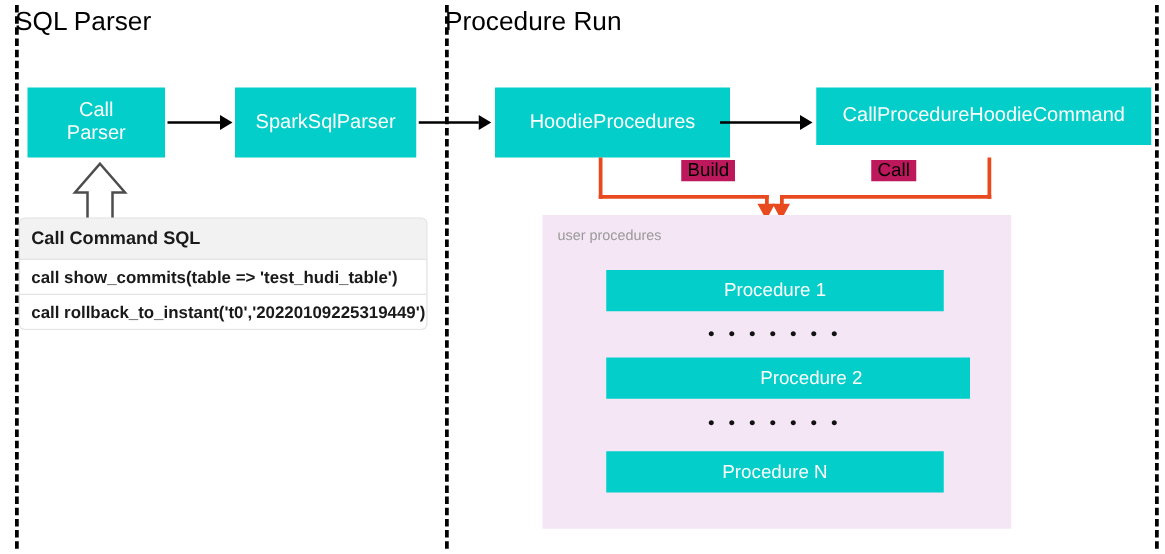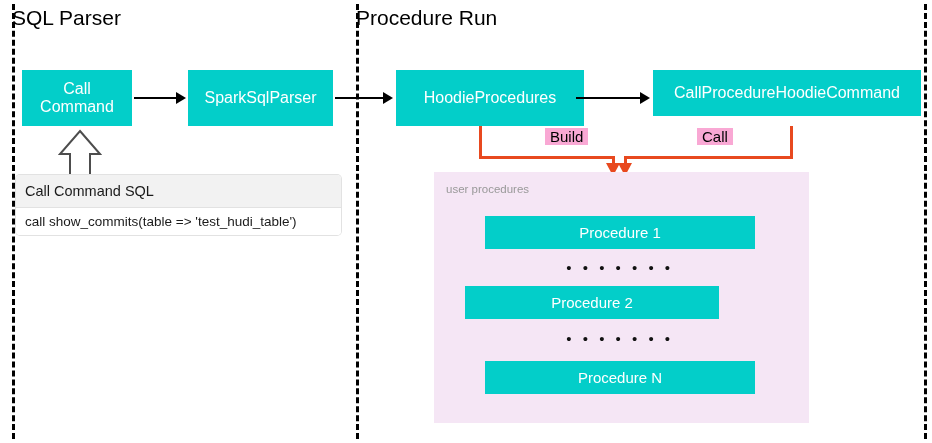--- a/index.html
+++ b/index.html
@@ -105,21 +105,21 @@
     width: 0;
     height: 0;
     border-left: 7px solid transparent;
     border-right: 7px solid transparent;
     border-top: 13px solid #E8491F;
   }
   .conn-label {
     position: absolute;
     font-size: 15px;
     color: #000000;
-    background: #f9a8d4;
+    background: #be185d;
     padding: 0 5px;
     white-space: nowrap;
   }
 
   
   .proc-panel {
     position: absolute;
     background: #F5E6F5;
   }
   .proc-panel-label {
@@ -154,21 +154,21 @@
 
   <div class="vsep" style="left:12px;"></div>
   <div class="vsep" style="left:356px;"></div>
   <div class="vsep" style="left:924px;"></div>
 
   <div class="section-title" style="left:12px; top:6px; width:344px;">SQL Parser</div>
   <div class="section-title" style="left:356px; top:6px; width:568px;">Procedure Run</div>
 
   <div class="node" style="left:22px; top:70px; width:110px; height:56px; flex-direction:column;">
     <span>Call</span>
-    <span>Command</span>
+    <span>Parser</span>
   </div>
 
   <div class="node" style="left:188px; top:70px; width:145px; height:56px;">SparkSqlParser</div>
 
   <div class="node" style="left:396px; top:70px; width:188px; height:56px;">HoodieProcedures</div>
 
   <div class="node" style="left:653px; top:70px; width:268px; height:46px;">CallProcedureHoodieCommand</div>
 
   <div class="arrow-line" style="left:134px; top:97px; width:42px;"></div>
   <div class="arrow-head" style="left:176px; top:92px;"></div>
@@ -178,23 +178,24 @@
 
   <div class="arrow-line" style="left:576px; top:97px; width:64px;"></div>
   <div class="arrow-head" style="left:640px; top:92px;"></div>
 
   <div class="block-arrow" style="left:57px; top:128px;">
     <svg width="46" height="52" viewBox="0 0 46 52">
       <polygon points="23,3 43,26 33,26 33,50 13,50 13,26 3,26" fill="#ffffff" stroke="#4d4d4d" stroke-width="2" stroke-linejoin="miter"></polygon>
     </svg>
   </div>
 
-  <div class="sql-table" style="left:16px; top:175px; width:325px;">
+  <div class="sql-table" style="left:16px; top:175px; width:325px;font-weight:bold;">
     <div class="sql-row header">Call Command SQL</div>
     <div class="sql-row">call show_commits(table =&gt; 'test_hudi_table')</div>
+    <div class="sql-row">call rollback_to_instant('t0','20220109225319449')</div>
   </div>
 
   <div class="orange-seg" style="left:479px; top:126px; width:3px; height:33px;"></div>
 
   <div class="orange-seg" style="left:479px; top:156px; width:136px; height:3px;"></div>
 
   <div class="orange-seg" style="left:612px; top:156px; width:3px; height:10px;"></div>
   <div class="orange-head" style="left:606px; top:163px;"></div>
   <div class="conn-label" style="left:545px; top:128px;">Build</div>
 
@@ -204,19 +205,19 @@
   <div class="orange-head" style="left:618px; top:163px;"></div>
   <div class="conn-label" style="left:697px; top:128px;">Call</div>
 
   <div class="proc-panel" style="left:434px; top:172px; width:375px; height:251px;"></div>
   <div class="proc-panel-label" style="left:446px; top:183px;">user procedures</div>
 
   <div class="proc-box" style="left:485px; top:216px; width:270px; height:33px;">Procedure 1</div>
 
   <div class="proc-dots" style="left:485px; top:259px; width:270px;">• • • • • • •</div>
 
-  <div class="proc-box" style="left:465px; top:286px; width:254px; height:33px;">Procedure 2</div>
+  <div class="proc-box" style="left:485px; top:286px; width:254px; height:33px;padding-left:37px;">Procedure 2</div>
 
   <div class="proc-dots" style="left:485px; top:330px; width:270px;">• • • • • • •</div>
 
   <div class="proc-box" style="left:485px; top:361px; width:270px; height:33px;">Procedure N</div>
 
 </div>
 
 </body></html>

